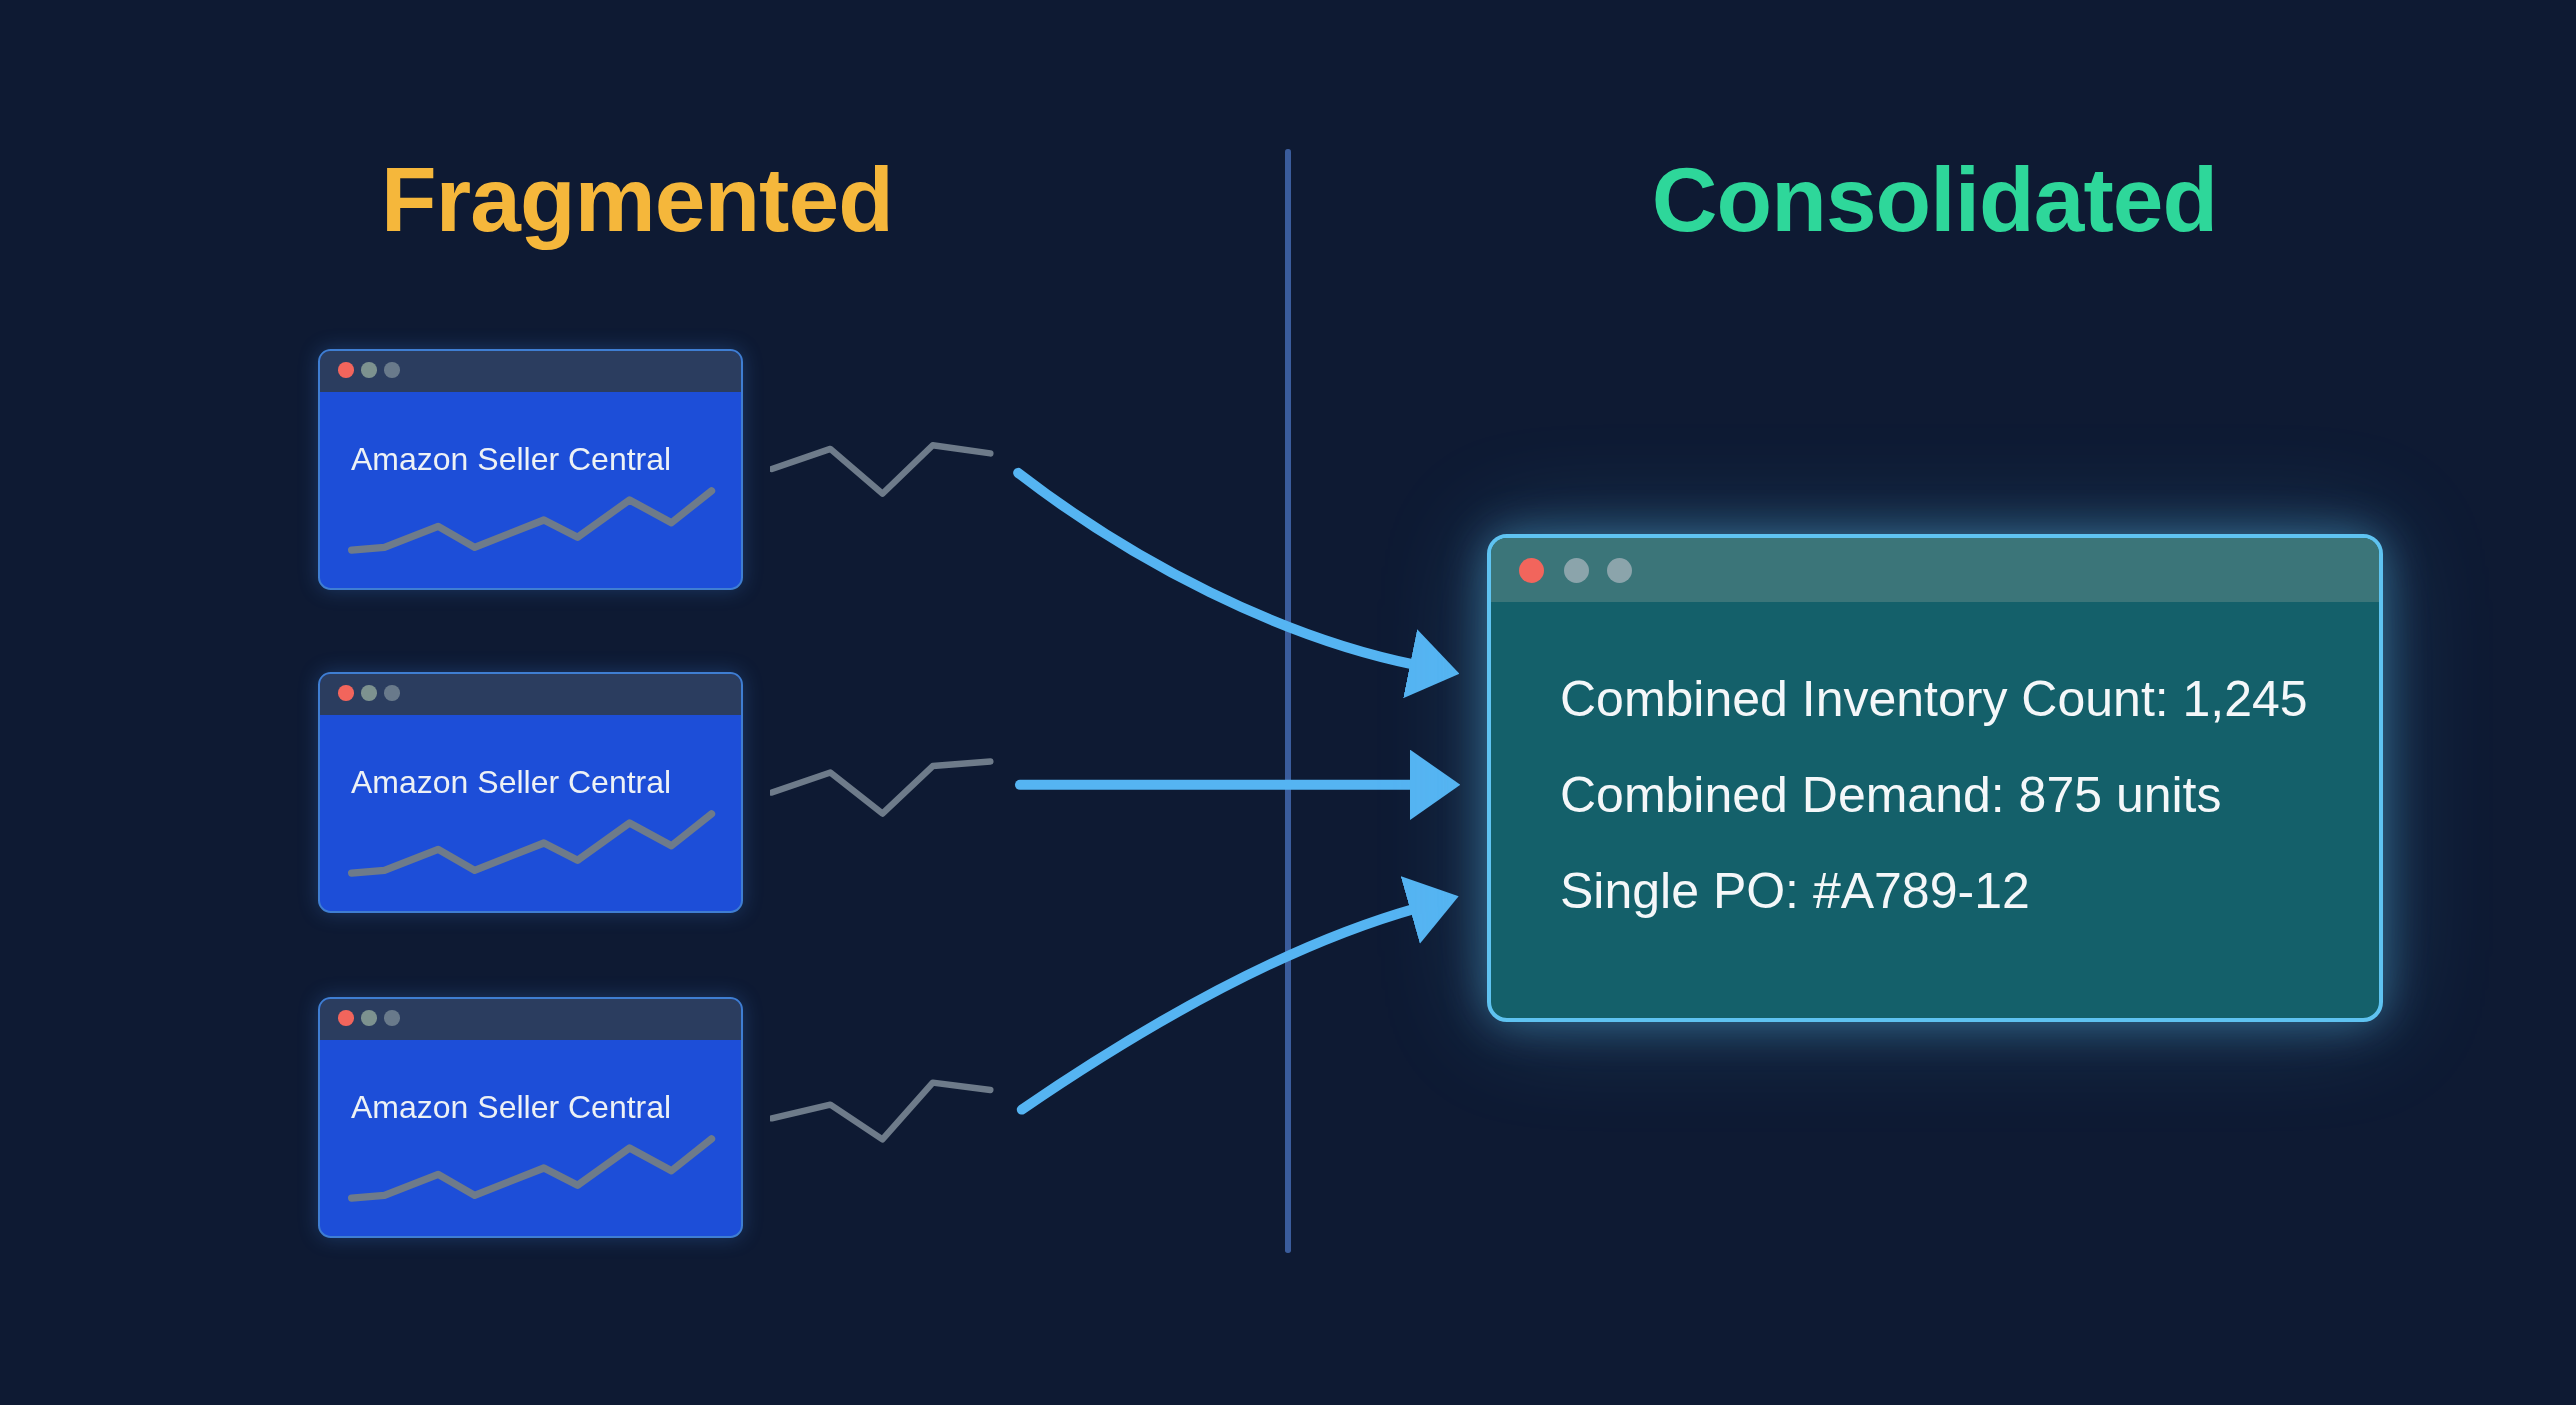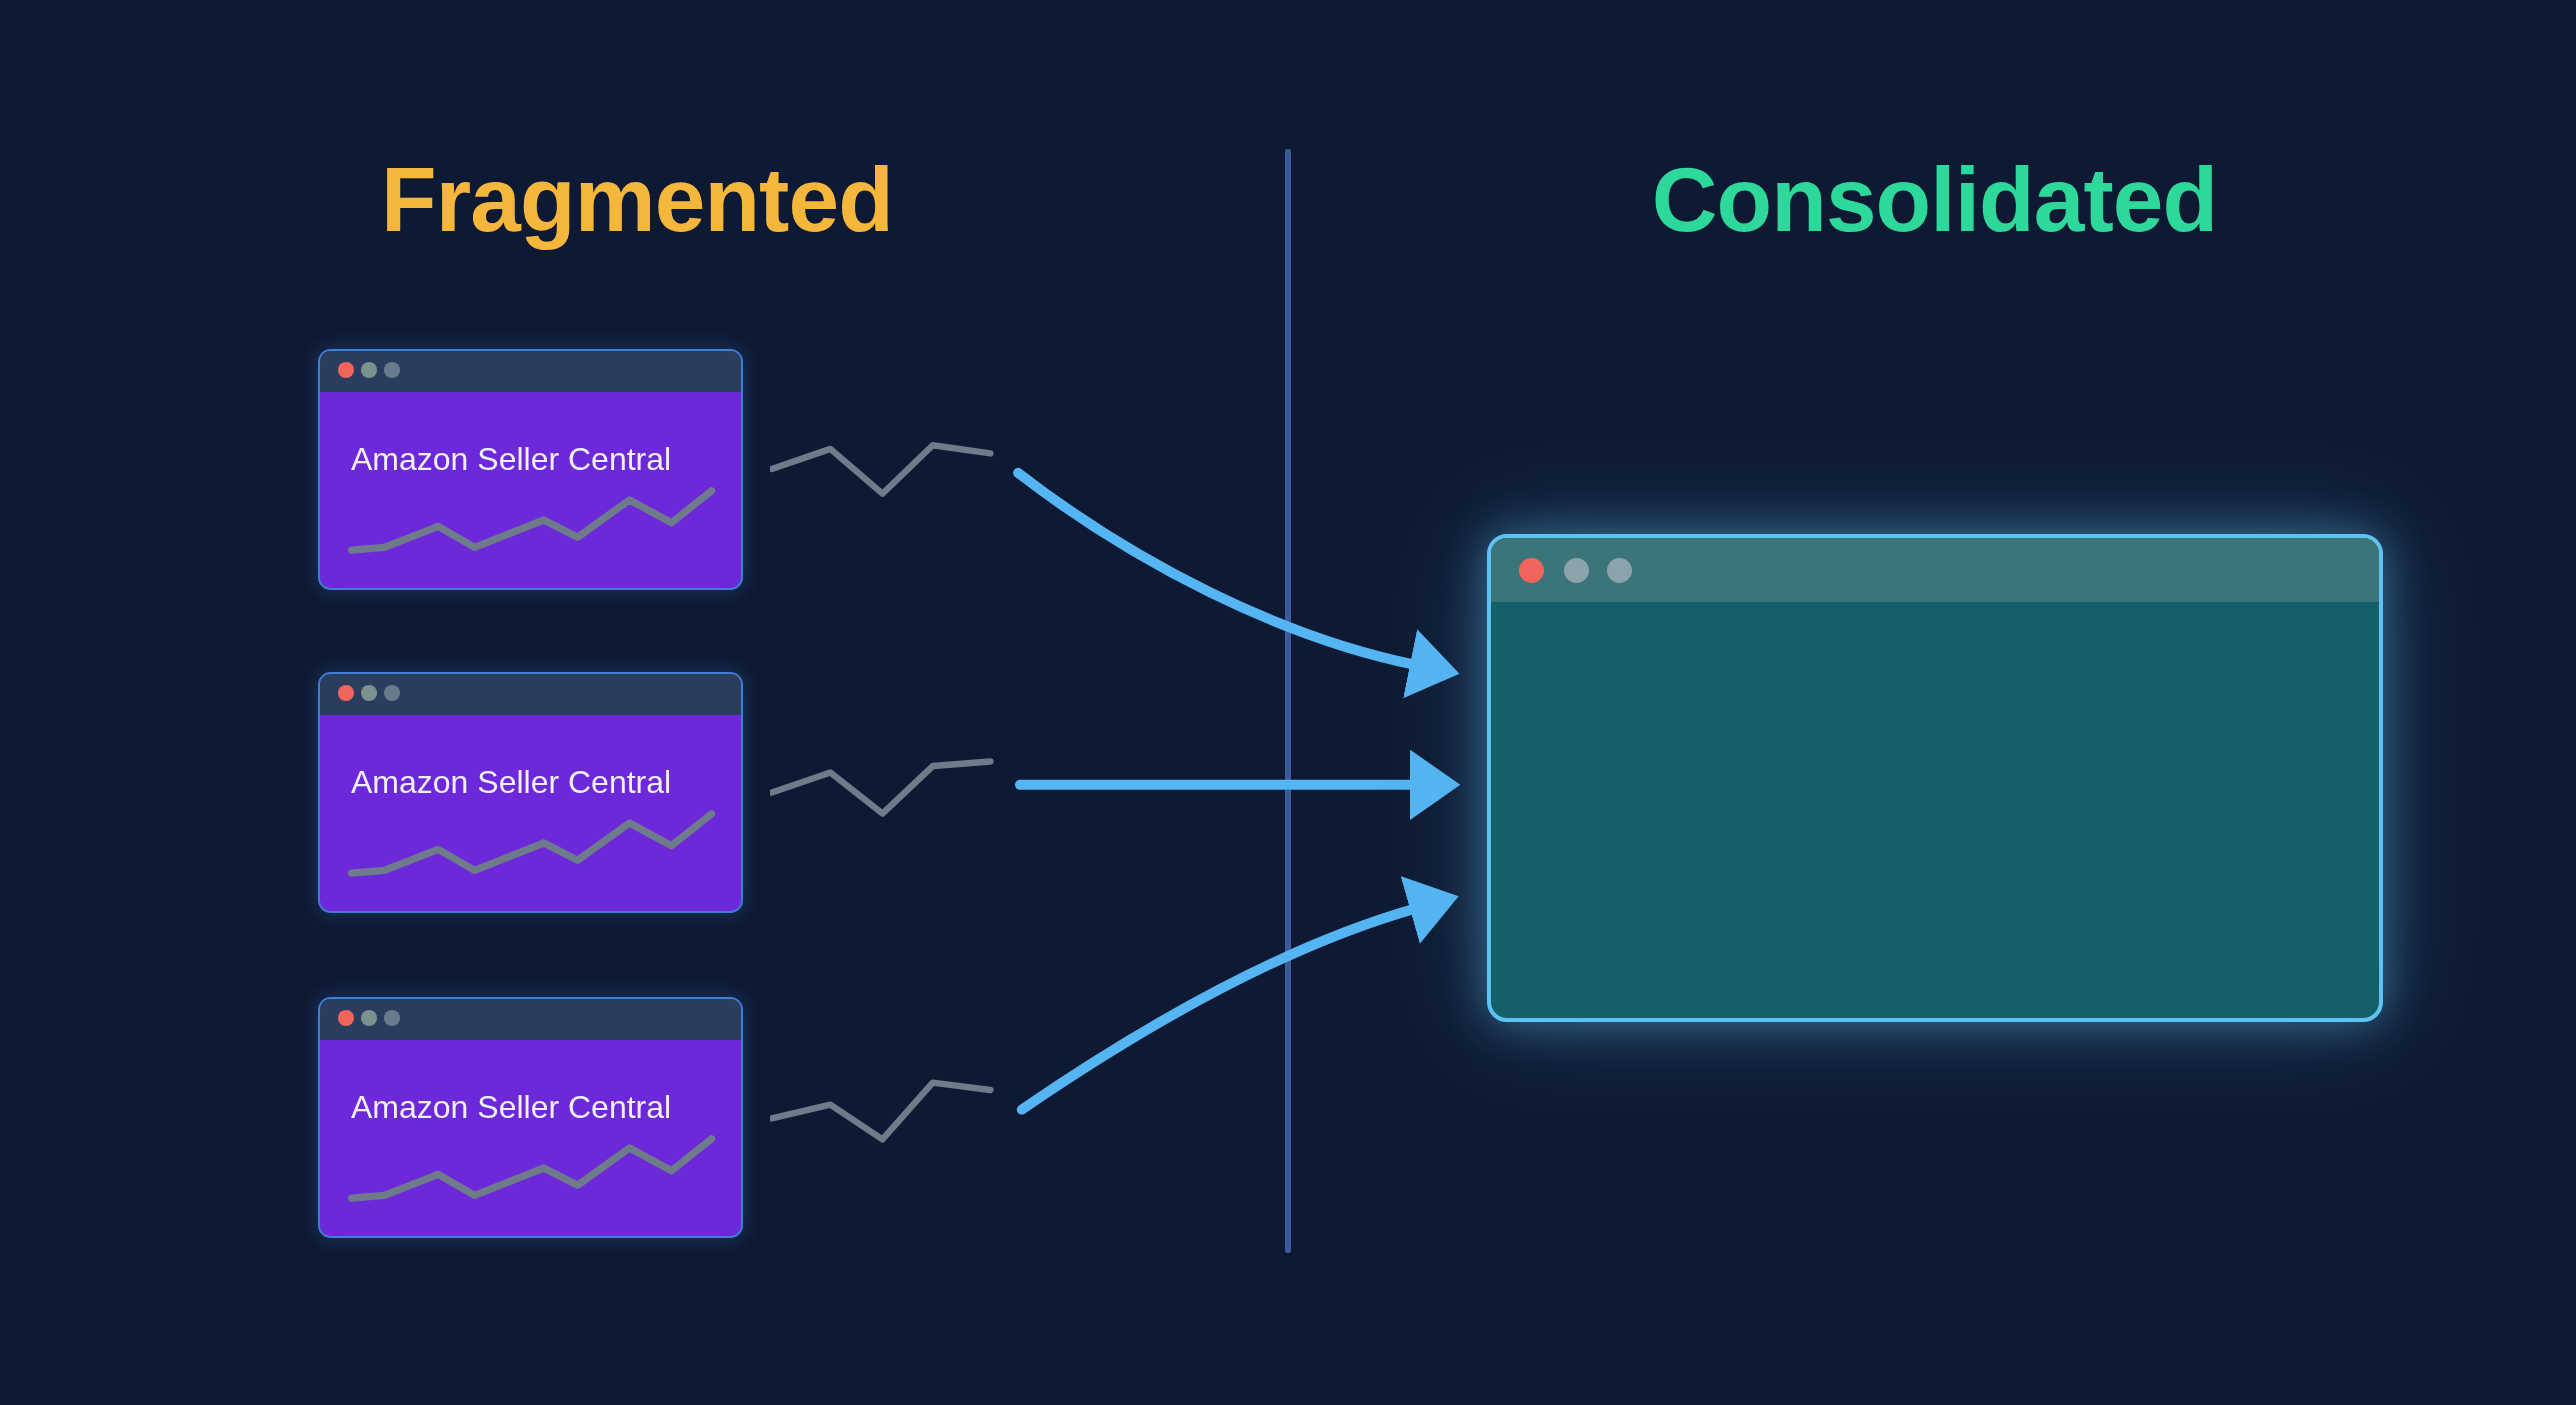--- a/index.html
+++ b/index.html
@@ -16,21 +16,21 @@
     margin:0;
     font-size:91px;font-weight:800;letter-spacing:-0.9px;
     text-align:center;line-height:110px;
   }
   .title-left{left:271px;width:732px;color:#F5B73B;}
   .title-right{left:1523px;width:823px;color:#2ED79A;}
 
   
   .src-window{
     position:absolute;left:318px;width:425px;height:241px;
-    background:#6d28d9;
+    background:#1d4ed8;
     border:2.7px solid #3F7ED2;border-radius:12.8px;
     box-shadow:0 0 20px rgba(64,130,220,0.30);
     box-sizing:border-box;
   }
   .src-window.w1{top:349px;} .src-window.w2{top:672px;} .src-window.w3{top:997px;}
   .src-titlebar{
     position:absolute;left:0;top:0;right:0;height:41px;
     background:#2B3D5F;border-radius:10px 10px 0 0;
   }
   .dot{position:absolute;border-radius:50%;}
@@ -148,16 +148,21 @@
     <path d="M1115 858 L1548 858" fill="none" stroke="#55B4F2" stroke-width="11" stroke-linecap="round" marker-end="url(#ah)"></path>
     <path d="M1117 1213 C1250 1122 1400 1035 1548 993" fill="none" stroke="#55B4F2" stroke-width="11" stroke-linecap="round" marker-end="url(#ah)"></path>
   </svg>
 
   <div class="con-window">
     <div class="con-titlebar">
       <span class="dot d1"></span>
       <span class="dot d2"></span>
       <span class="dot d3"></span>
     </div>
+    <div class="con-body">
+      <p>Combined Inventory Count: 1,245</p>
+      <p>Combined Demand: 875 units</p>
+      <p>Single PO: #A789-12</p>
+    </div>
   </div>
 
 </div>
 
 
 </body></html>

